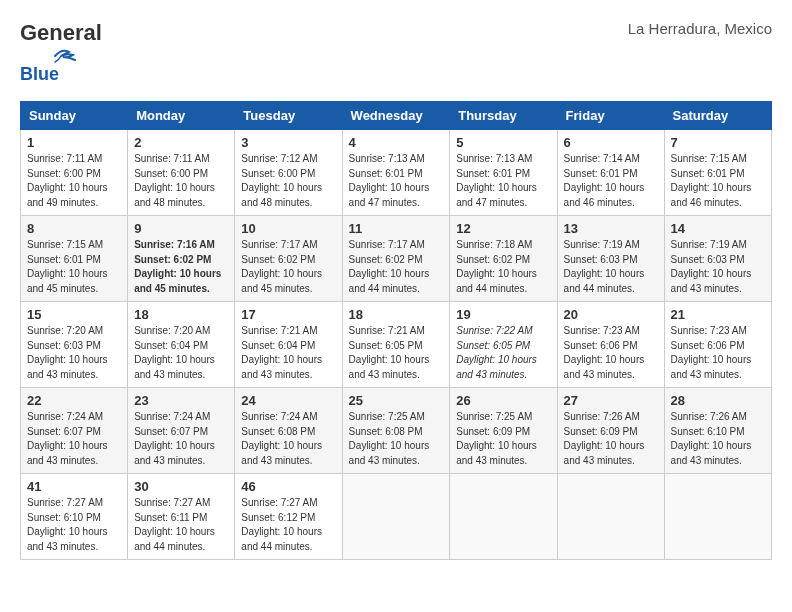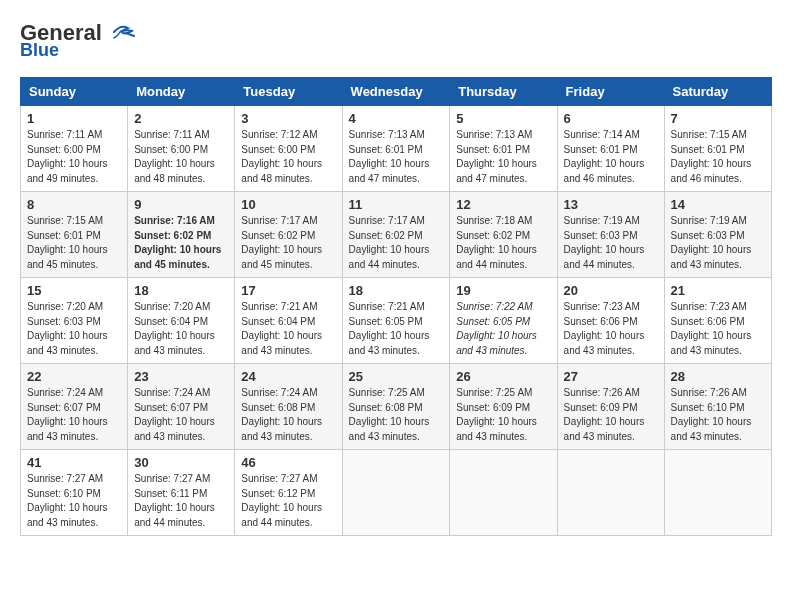--- a/index.html
+++ b/index.html
@@ -16,22 +16,23 @@
       align-items: flex-start;
       margin-bottom: 16px;
     }
     .logo {
       display: flex;
       flex-direction: column;
       align-items: flex-start;
     }
     .logo-line {
       display: flex;
-      align-items: flex-end;
+      align-items: center;
       gap: 2px;
+      flex-direction: column;
     }
     .title-area {
       text-align: right;
     }
     .month-title {
       font-size: 36px;
       font-weight: bold;
       color: #333;
     }
     .location {
@@ -90,20 +91,21 @@
     <div class="logo-line">
       <span style="font-size:22px;font-weight:bold;color:#333;">General</span>
       <svg width="30" height="22" viewBox="0 0 30 22" style="margin-left:2px;">
         <path d="M8 8 Q15 0 22 4 Q18 6 14 8 Q20 5 26 7 Q22 10 16 9 Q22 9 28 12" stroke="#1a5ba8" stroke-width="2" fill="none" stroke-linecap="round"></path>
         <path d="M14 8 Q12 12 8 14" stroke="#1a5ba8" stroke-width="1.5" fill="none" stroke-linecap="round"></path>
       </svg>
     </div>
     <span style="font-size:18px;font-weight:bold;color:#1a5ba8;margin-top:-6px;">Blue</span>
   </div>
   <div class="title-area">
+    <div class="location">La Herradura, Mexico</div>
   </div>
 </div>
 
 <table class="calendar">
   <thead>
     <tr>
     <th>Sunday</th>
         <th>Monday</th>
         <th>Tuesday</th>
         <th>Wednesday</th>

